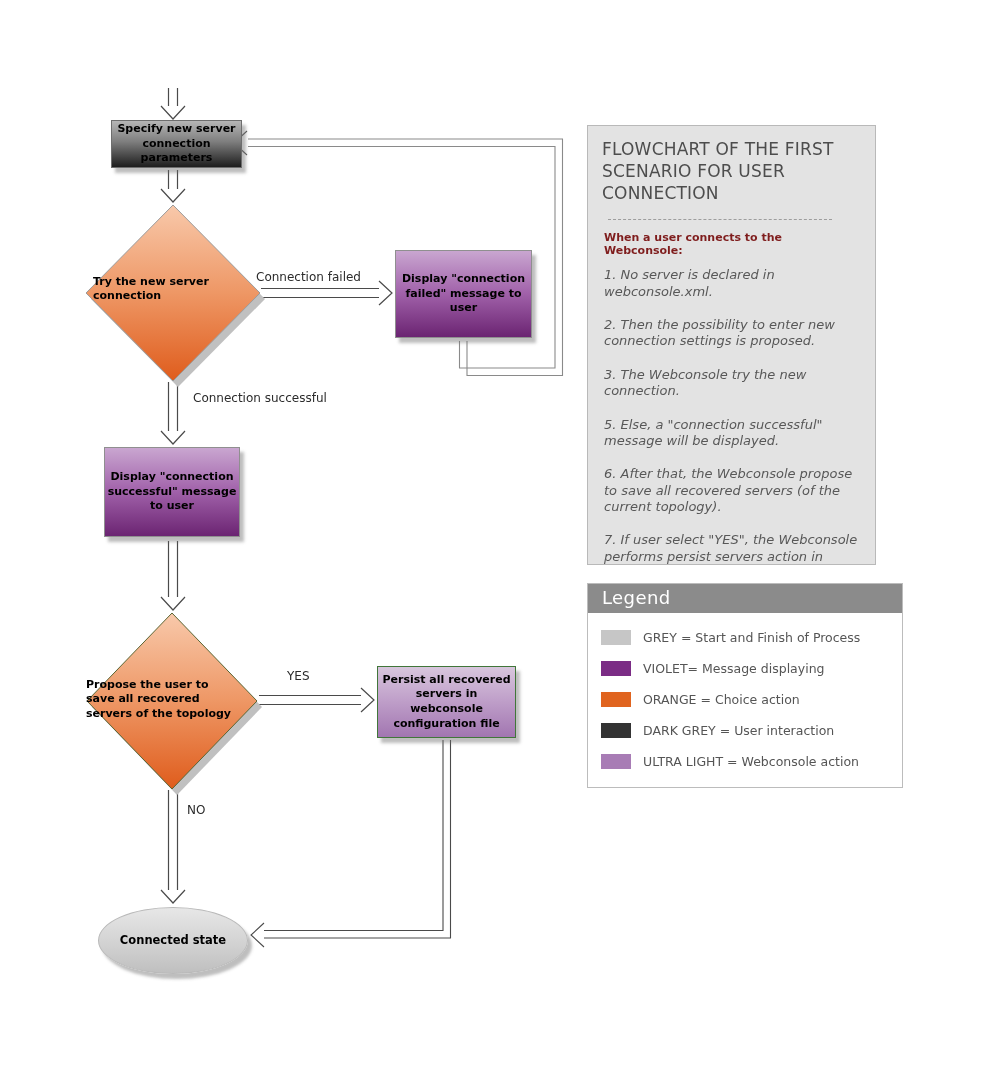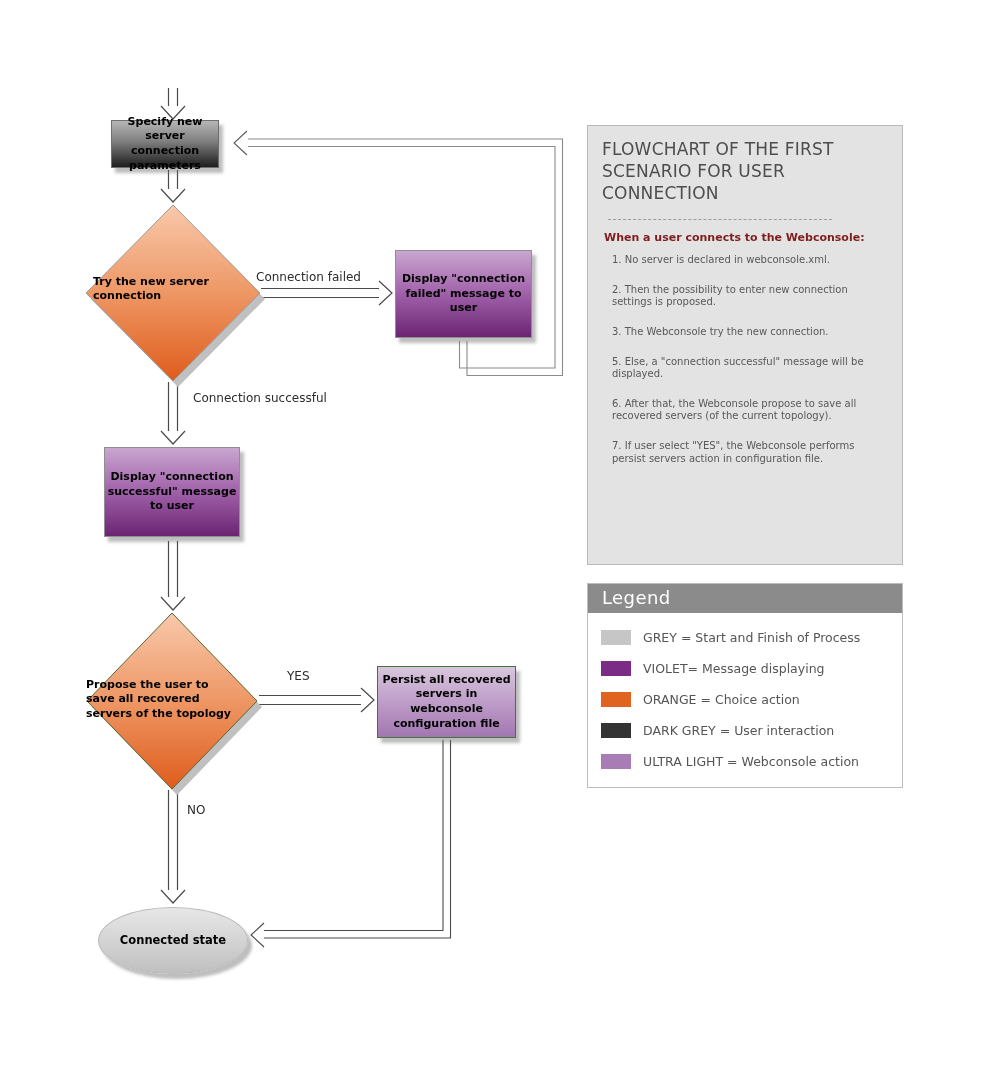--- a/index.html
+++ b/index.html
@@ -12,21 +12,21 @@
           text-align:center; font-weight:bold; color:#000; white-space:pre-line;
           box-sizing:border-box; }
   .ellipse { border-radius:50%;
              background:linear-gradient(180deg,#e7e7e7 0%,#d2d2d2 55%,#bfbfbf 100%);
              border:1px solid #b9b9b9; box-shadow:4px 5px 3px rgba(110,110,110,.45);
              font-size:11.5px; line-height:1.3; }
   #node-start     { left:87px;  top:16px;  width:170px; height:70px; }
   #node-connected { left:98px;  top:907px; width:150px; height:67px; }
 
   .rectnode { box-shadow:4px 5px 3px rgba(110,110,110,.45); font-size:11px; line-height:1.32; }
-  #node-specify { left:111px; top:120px; width:108px; height:48px;
+  #node-specify { left:111px; top:120px; width:131px; height:48px;
                   background:linear-gradient(180deg,#b6b6b6 0%,#7e7e7e 45%,#1d1d1d 100%);
                   border:1px solid #6e6e6e; }
   .violet { background:linear-gradient(180deg,#c9a6d0 0%,#a263ab 48%,#6b2472 100%);
             border:1px solid #8f8f8f; }
   #node-fail    { left:395px; top:250px; width:137px; height:88px; }
   #node-success { left:104px; top:447px; width:136px; height:90px; }
   #node-persist { left:377px; top:666px; width:139px; height:72px;
                   background:linear-gradient(180deg,#d8c6dd 0%,#bf9fc9 48%,#a276b1 100%);
                   border:1px solid #41763a; }
 
@@ -35,29 +35,29 @@
   #label-try     { left:93px; top:275px; width:160px; }
   #label-propose { left:86px; top:678px; width:172px; }
 
   .edge-label { position:absolute; z-index:3; font-size:12px; color:#2b2b2b; }
   #el-failed  { left:256px; top:270px; }
   #el-success { left:193px; top:391px; }
   #el-yes     { left:287px; top:669px; }
   #el-no      { left:187px; top:803px; }
 
   
-  #panel { position:absolute; z-index:2; left:587px; top:125px; width:316px; height:440px;
+  #panel { position:absolute; z-index:2; left:587px; top:125px; width:289px; height:440px;
            background:#e3e3e3; border:1px solid #b9b9b9; box-sizing:border-box;
            padding:12px 14px; overflow:hidden; }
   #panel .title { margin:0; font-size:17px; font-weight:normal; color:#4d4d4d;
                   line-height:1.3; letter-spacing:.2px; }
   #panel .separator { border:none; border-top:1px dashed #9d9d9d; width:224px;
                       margin:15px 0 11px 6px; height:0; }
   #panel .intro { font-size:11px; font-weight:bold; color:#7f1d1d; margin:0 0 10px 2px; }
-  #panel .item  { font-size:10px; line-height:1.26; margin:0 0 17px 10px; color:#585858; }
+  #panel .item  { font-size:13px; line-height:1.26; margin:0 0 17px 2px; color:#585858;font-style:italic; }
 
   
   #legend { position:absolute; z-index:2; left:587px; top:583px; width:316px;
             box-sizing:border-box; background:#ffffff; border:1px solid #bcbcbc; }
   #legend .legend-header { background:#8b8b8b; color:#fff; font-size:18px; font-weight:normal;
                            padding:3px 0 5px 14px; letter-spacing:.4px; }
   #legend .legend-body { background:#fff; padding:17px 0 10px 13px; }
   .legend-row { display:flex; align-items:center; margin-bottom:16px; }
   .legend-row:last-child { margin-bottom:8px; }
   .swatch { width:30px; height:15px; margin-right:12px; flex:0 0 auto; }

